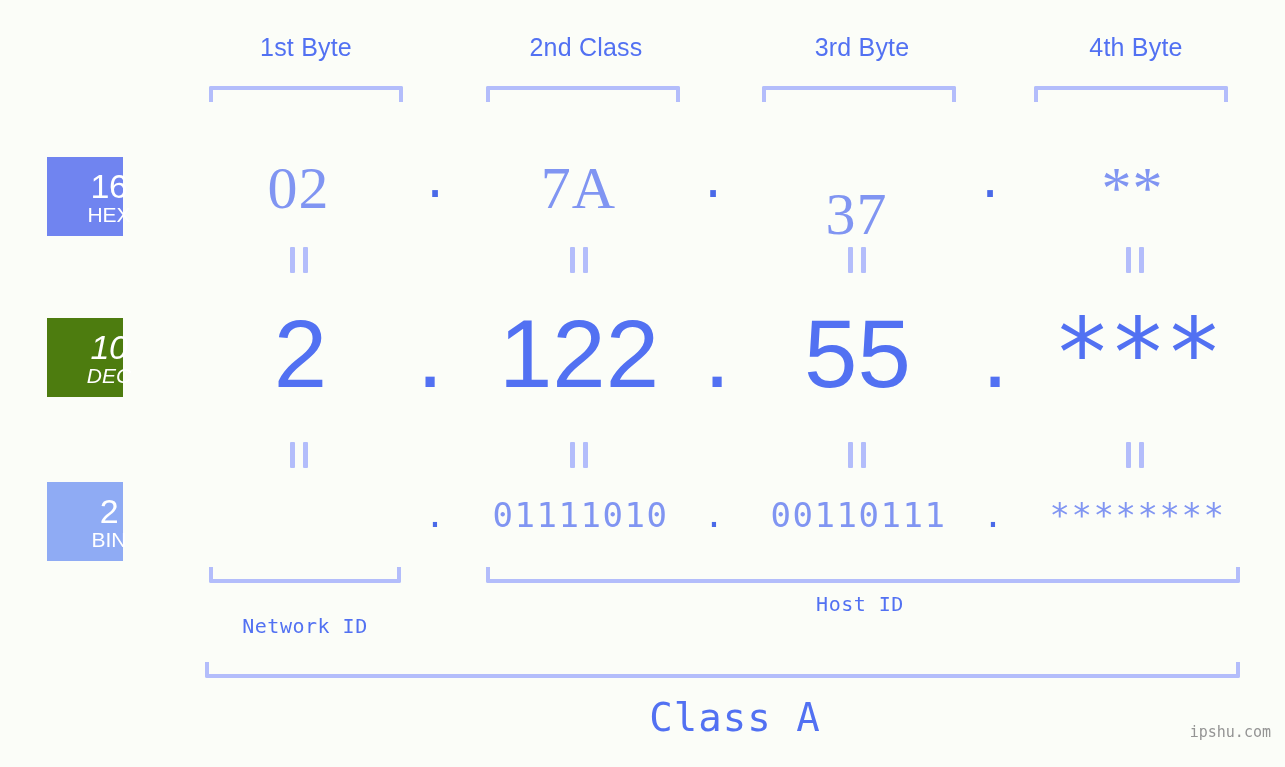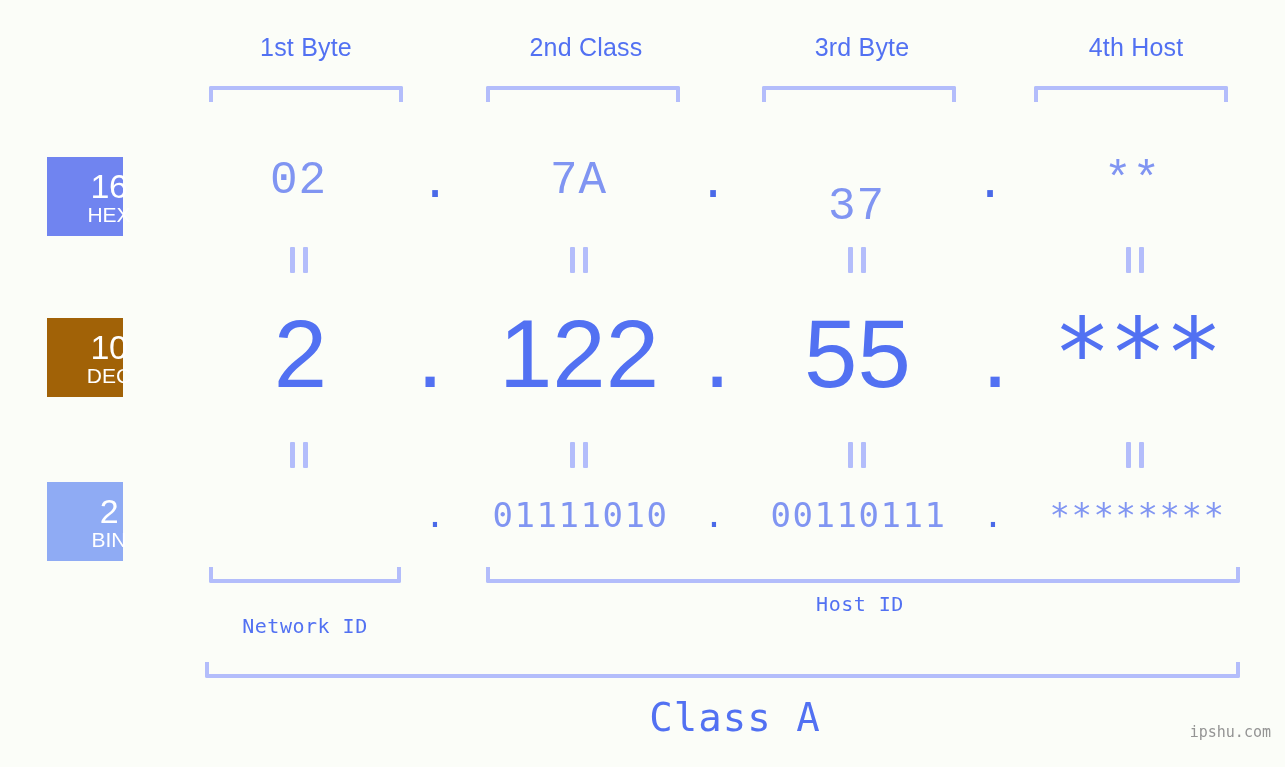--- a/index.html
+++ b/index.html
@@ -80,36 +80,36 @@
     font-weight: 400;
     letter-spacing: -0.5px;
     margin-bottom: 1px;
   }
   .badge .badge-sub {
     font-size: 21px;
     font-weight: 400;
     letter-spacing: 0px;
   }
   .badge-hex { top: 157px; background: #7084f0; }
-  .badge-dec { top: 318px; background: #a16207; }
+  .badge-dec { top: 318px; background: #4d7c0f; font-style: italic; }
   .badge-bin { top: 482px; background: #8fabf4; }
 
   
   .row-val {
     position: absolute;
     text-align: center;
     white-space: nowrap;
     line-height: 1;
   }
 
   
   .hex-val {
     top: 158px;
-    font-family: Liberation Mono, monospace;
-    font-size: 46px;
+    font-family: Liberation Serif, serif;
+    font-size: 60px;
     color: #8095f2;
     letter-spacing: 1px;
   }
   .hex-dot {
     position: absolute;
     top: 158px;
     font-family: "DejaVu Sans Mono", monospace;
     font-size: 46px;
     color: #4a6ae8;
     text-align: center;
@@ -211,21 +211,21 @@
   }
 </style>
 </head>
 <body>
 
 <div id="stage">
 
   <div class="byte-header" style="left:196px; width:220px;">1st Byte</div>
   <div class="byte-header" style="left:476px; width:220px;">2nd Class</div>
   <div class="byte-header" style="left:752px; width:220px;">3rd Byte</div>
-  <div class="byte-header" style="left:1026px; width:220px;">4th Host</div>
+  <div class="byte-header" style="left:1026px; width:220px;">4th Byte</div>
 
   <div class="bracket-top" style="left:209px; width:194px;"></div>
   <div class="bracket-top" style="left:486px; width:194px;"></div>
   <div class="bracket-top" style="left:762px; width:194px;"></div>
   <div class="bracket-top" style="left:1034px; width:194px;"></div>
 
   <div class="badge badge-hex">
     <span class="badge-num">16</span>
     <span class="badge-sub">HEX</span>
   </div>

